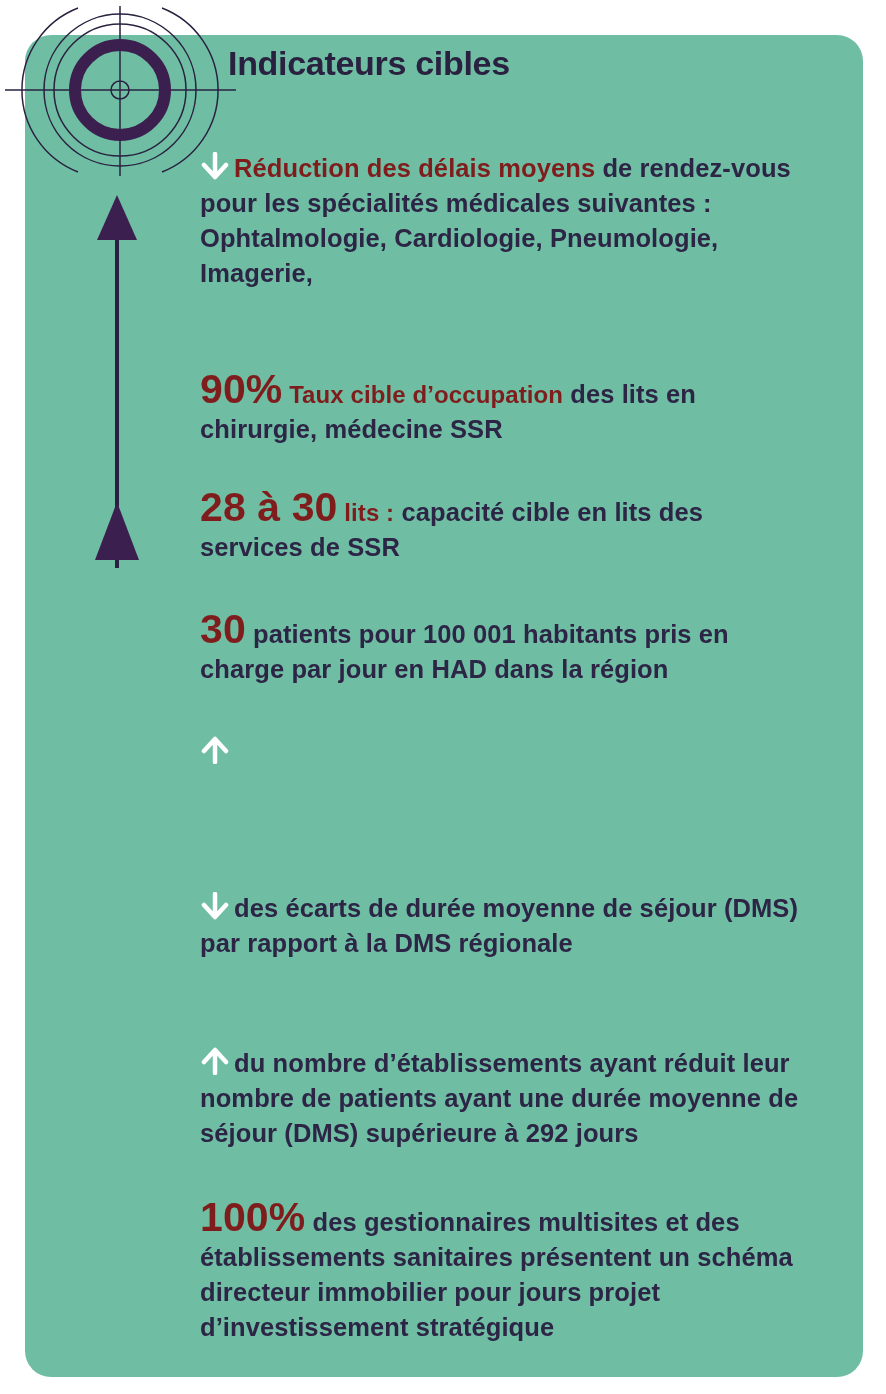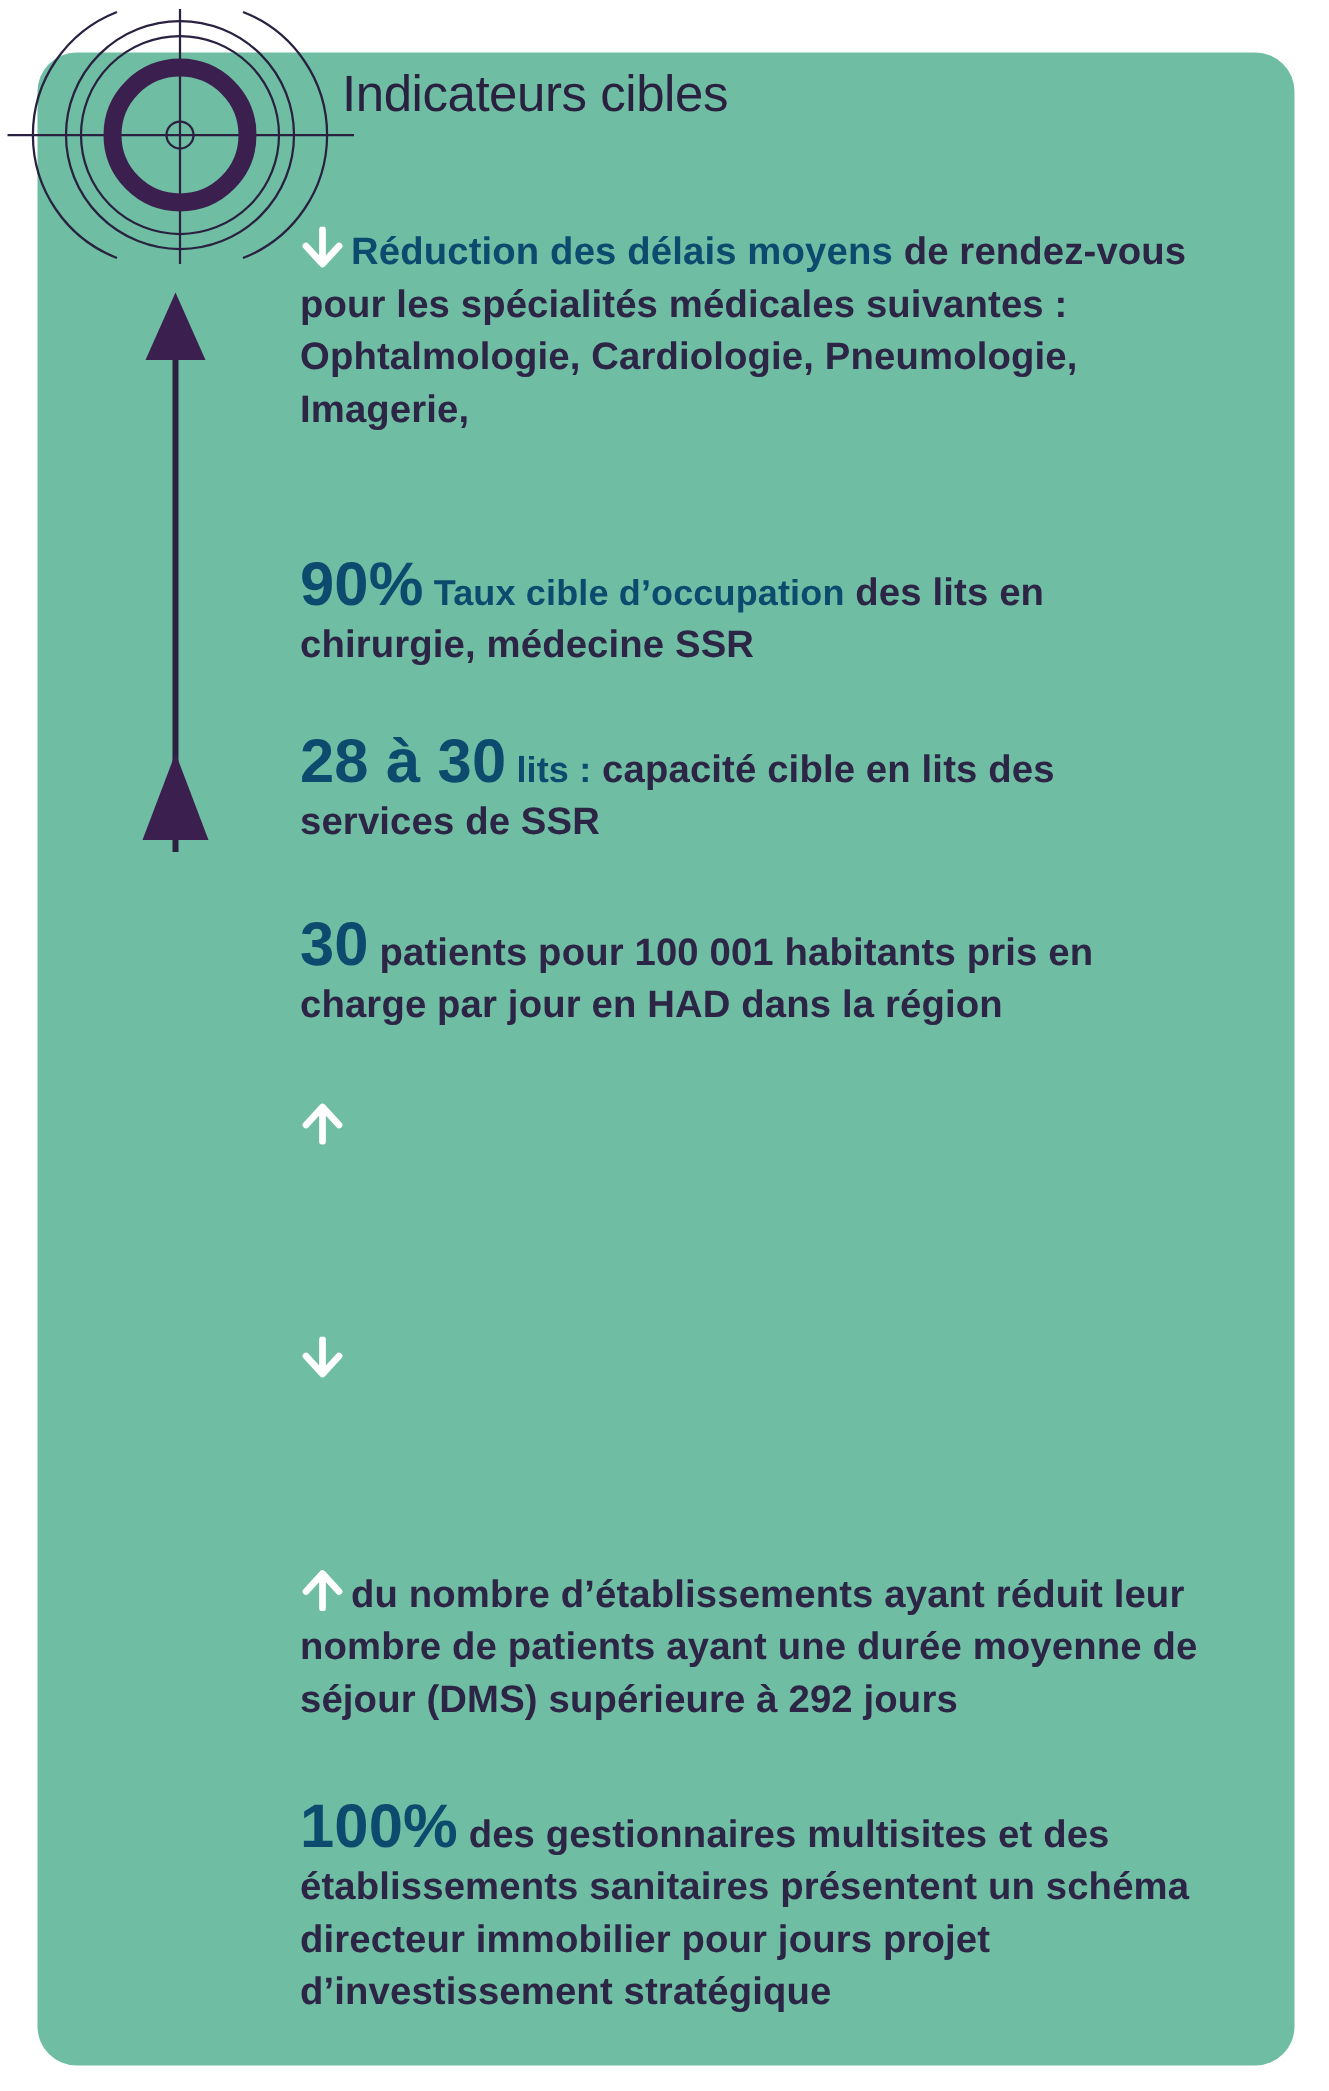--- a/index.html
+++ b/index.html
@@ -19,41 +19,41 @@
     .target {
       position: absolute;
       left: 0; top: 0;
       width: 245px; height: 180px;
     }
     .title {
       position: absolute;
       left: 228px; top: 44px;
       font-size: 34px;
       color: #2a2140;
-      font-weight: normal;
+      font-weight: bold;
       letter-spacing: -0.3px;
     }
     .axis {
       position: absolute;
       left: 90px; top: 190px;
       width: 60px; height: 380px;
     }
     .items {
       position: absolute;
       left: 200px; top: 150px;
       width: 640px;
     }
     .item {
       font-size: 25.5px;
       line-height: 35px;
       font-weight: bold;
       color: #2d2545;
       letter-spacing: 0.1px;
     }
-    .hl { color: #0c4a6e; }
+    .hl { color: #7f1d1d; }
     .big { font-size: 41px; }
     .mid { font-size: 24px; }
     .arrow { color: #ffffff; font-size: 29px; margin-right: 4px; }
     .arrow svg { vertical-align: -3px; }
   </style>
 </head>
 <body>
 
 <div class="card"></div>
 
@@ -100,21 +100,21 @@
 
   <div class="item" style="position:absolute; top:584px; width:600px;">
     <span class="arrow"><svg width="30" height="28" viewBox="0 0 30 28">
           <path d="M15 26 V4 M4 15 L15 3 L26 15" stroke="#fff" stroke-width="4.5" fill="none" stroke-linecap="round" stroke-linejoin="round"></path>
         </svg></span>
   </div>
 
   <div class="item" style="position:absolute; top:740px; width:610px;">
     <span class="arrow"><svg width="30" height="28" viewBox="0 0 30 28">
           <path d="M15 2 V24 M4 13 L15 25 L26 13" stroke="#fff" stroke-width="4.5" fill="none" stroke-linecap="round" stroke-linejoin="round"></path>
-        </svg></span>
+        </svg></span><span>des écarts de durée moyenne de séjour (DMS) par rapport à la DMS régionale</span>
   </div>
 
   <div class="item" style="position:absolute; top:860px; width:625px;margin-top:35px;">
     <span class="arrow"><svg width="30" height="28" viewBox="0 0 30 28">
           <path d="M15 26 V4 M4 15 L15 3 L26 15" stroke="#fff" stroke-width="4.5" fill="none" stroke-linecap="round" stroke-linejoin="round"></path>
         </svg></span><span>du nombre d’établissements ayant réduit leur nombre de patients ayant une durée moyenne de séjour (DMS) supérieure à 292 jours</span>
   </div>
 
   <div class="item" style="position:absolute; top:1050px; width:630px;">
     <span class="hl big">100%</span><span> des gestionnaires multisites et des établissements sanitaires présentent un schéma directeur immobilier pour jours projet d’investissement stratégique</span>

